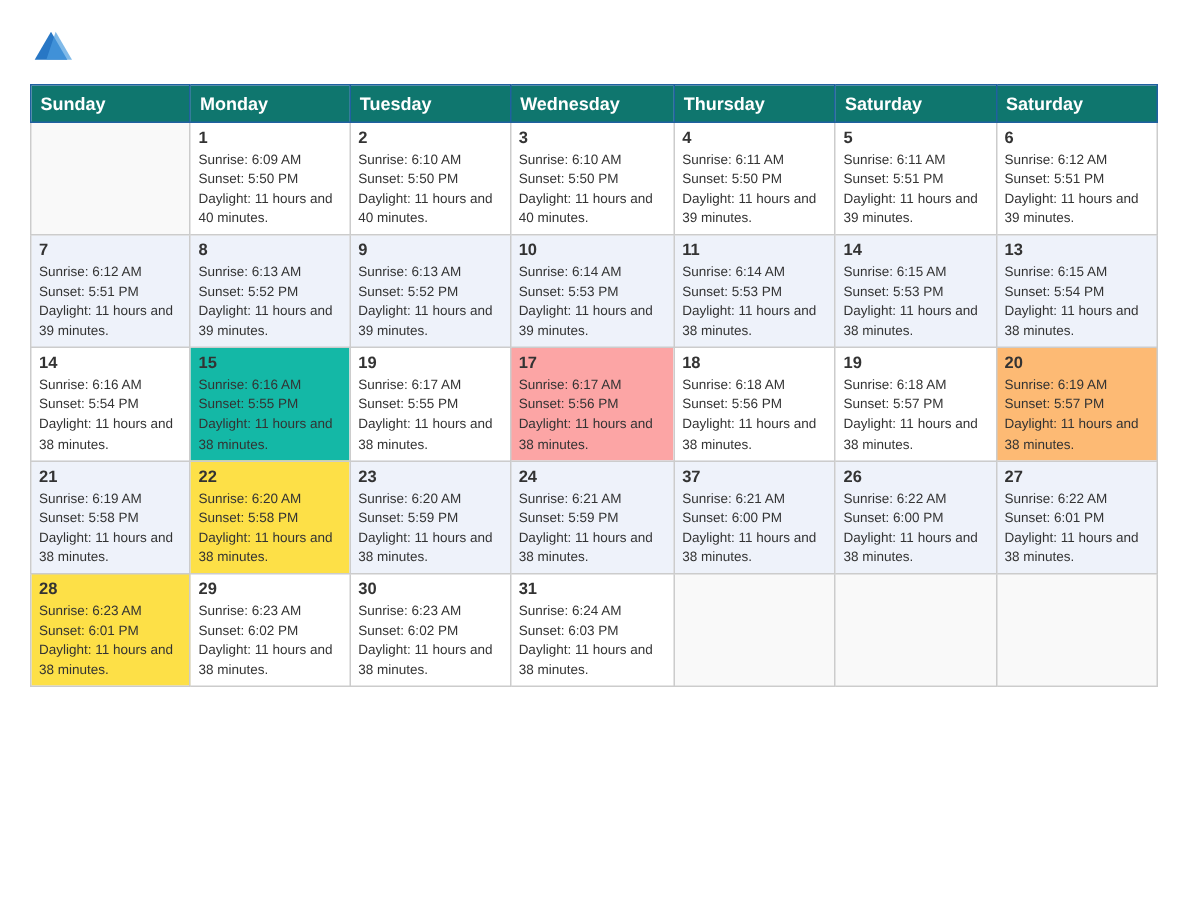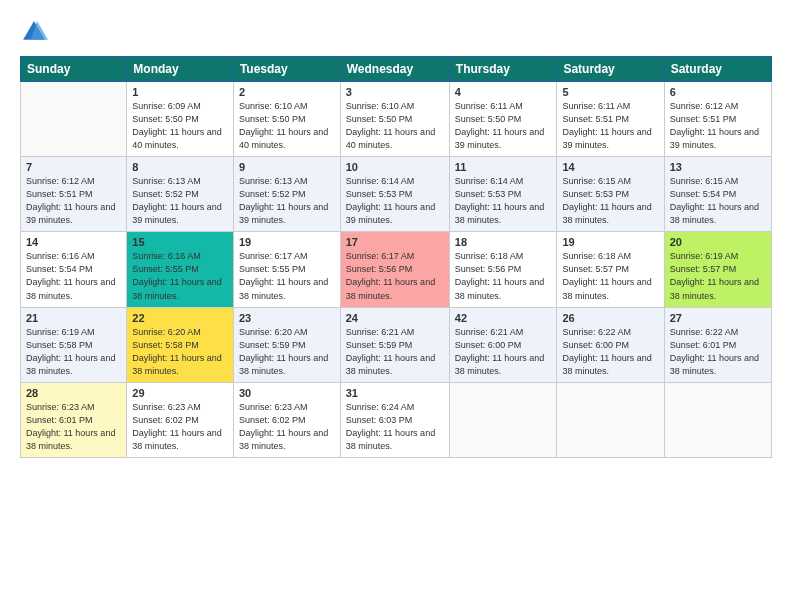--- a/index.html
+++ b/index.html
@@ -246,21 +246,21 @@
             <div class="cell-text" style="white-space: pre-line;">Sunrise: 6:18 AM
 Sunset: 5:56 PM
 Daylight: 11 hours and 38 minutes.</div>
           </td>
           <td style="background: rgb(255, 255, 255);">
             <span class="day-number">19</span>
             <div class="cell-text" style="white-space: pre-line;">Sunrise: 6:18 AM
 Sunset: 5:57 PM
 Daylight: 11 hours and 38 minutes.</div>
           </td>
-          <td style="background: #bef264;">
+          <td style="background: #fdba74;">
             <span class="day-number">20</span>
             <div class="cell-text" style="white-space: pre-line;">Sunrise: 6:19 AM
 Sunset: 5:57 PM
 Daylight: 11 hours and 38 minutes.</div>
           </td>
         </tr>
         <tr>
           <td style="background: rgb(238, 242, 250);">
             <span class="day-number">21</span>
             <div class="cell-text" style="white-space: pre-line;">Sunrise: 6:19 AM
@@ -279,40 +279,40 @@
 Sunset: 5:59 PM
 Daylight: 11 hours and 38 minutes.</div>
           </td>
           <td style="background: rgb(238, 242, 250);">
             <span class="day-number">24</span>
             <div class="cell-text" style="white-space: pre-line;">Sunrise: 6:21 AM
 Sunset: 5:59 PM
 Daylight: 11 hours and 38 minutes.</div>
           </td>
           <td style="background: rgb(238, 242, 250);">
-            <span class="day-number">42</span>
+            <span class="day-number">37</span>
             <div class="cell-text" style="white-space: pre-line;">Sunrise: 6:21 AM
 Sunset: 6:00 PM
 Daylight: 11 hours and 38 minutes.</div>
           </td>
           <td style="background: rgb(238, 242, 250);">
             <span class="day-number">26</span>
             <div class="cell-text" style="white-space: pre-line;">Sunrise: 6:22 AM
 Sunset: 6:00 PM
 Daylight: 11 hours and 38 minutes.</div>
           </td>
           <td style="background: rgb(238, 242, 250);">
             <span class="day-number">27</span>
             <div class="cell-text" style="white-space: pre-line;">Sunrise: 6:22 AM
 Sunset: 6:01 PM
 Daylight: 11 hours and 38 minutes.</div>
           </td>
         </tr>
         <tr>
-          <td style="background: #fef9c3;">
+          <td style="background: #fde047;">
             <span class="day-number">28</span>
             <div class="cell-text" style="white-space: pre-line;">Sunrise: 6:23 AM
 Sunset: 6:01 PM
 Daylight: 11 hours and 38 minutes.</div>
           </td>
           <td style="background: rgb(255, 255, 255);">
             <span class="day-number">29</span>
             <div class="cell-text" style="white-space: pre-line;">Sunrise: 6:23 AM
 Sunset: 6:02 PM
 Daylight: 11 hours and 38 minutes.</div>

